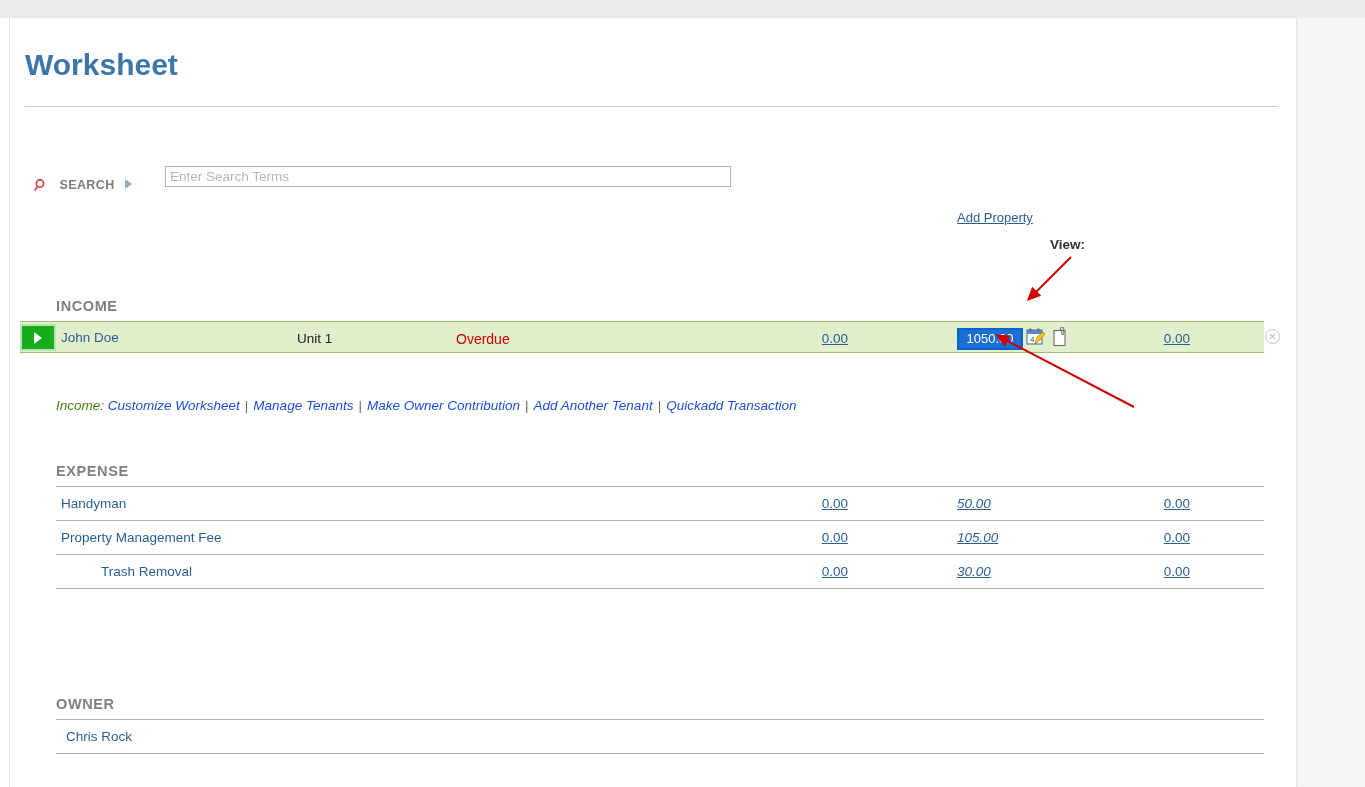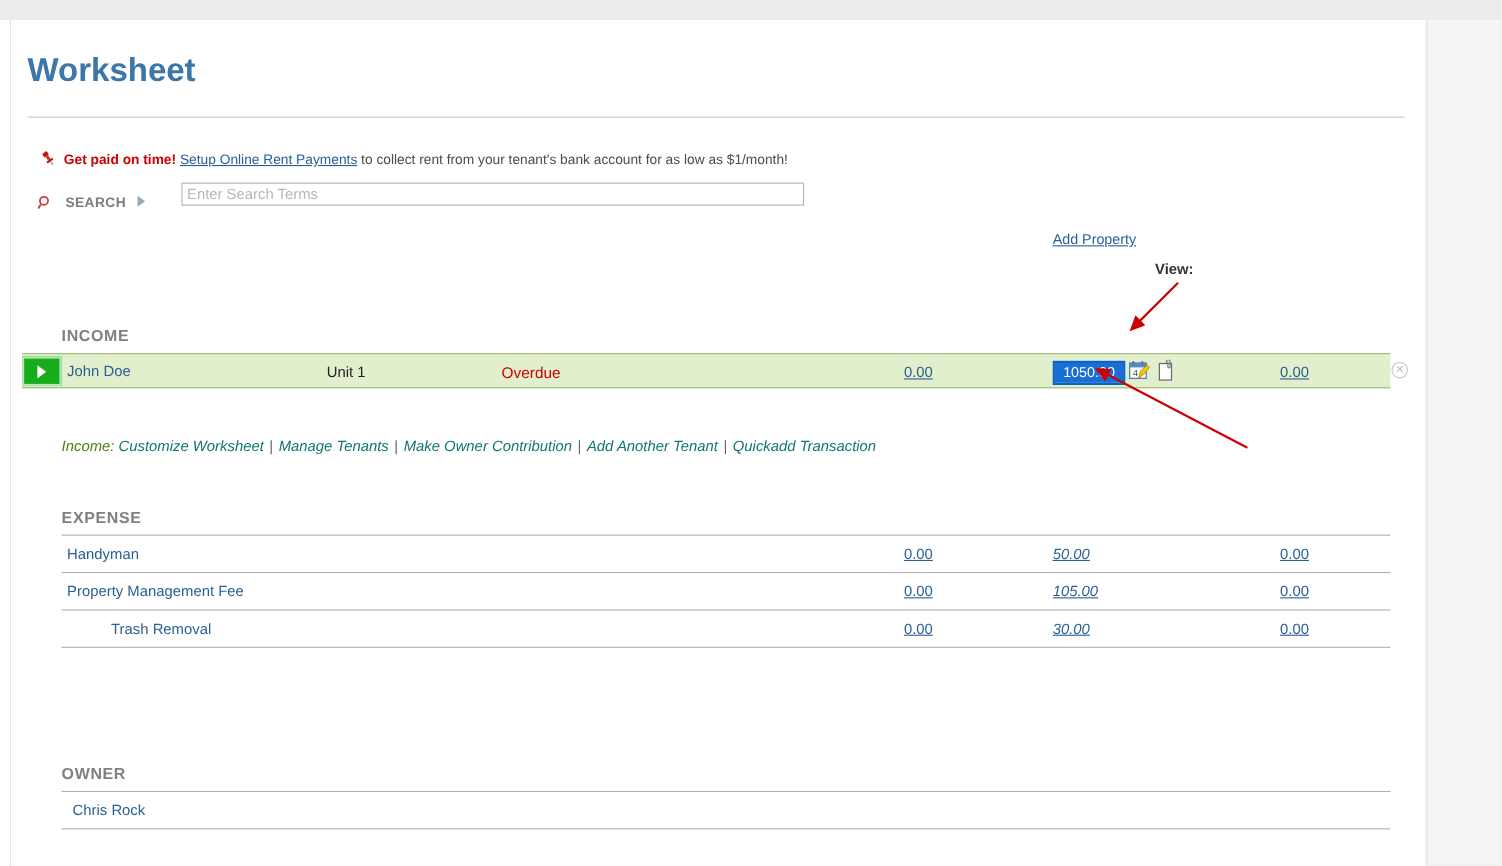--- a/index.html
+++ b/index.html
@@ -192,21 +192,21 @@
     font-size: 10px; line-height: 13px; text-align: center;
     cursor: pointer; font-family: "Liberation Sans", sans-serif;
   }
 
   
   .links-line {
     position: absolute;
     font-size: 13.5px; font-style: italic; color: #333; white-space: nowrap;
   }
   .links-line .lead { color: #4d7c0f; font-style: italic; }
-  .links-line a { color: #0f766e; text-decoration: none; cursor:pointer;}
+  .links-line a { color: #1d4ed8; text-decoration: none; cursor:pointer;}
   .links-line .sep { color: #666; padding: 0 5px; font-style: normal;}
 
   
   .exp-rule {
     position: absolute; left: 46px; width: 1208px; height: 1px; background: #b0b0b0;
   }
   .exp-name {
     position: absolute; left: 51px;
     font-size: 13.5px; color: #2a5f96; cursor: pointer;
   }
@@ -228,34 +228,20 @@
 <div id="screen">
   <div class="top-strip"></div>
   <div class="right-panel"></div>
 
   <div class="page">
   <div class="page-inner">
 
     <div class="title">Worksheet</div>
     <div class="title-rule"></div>
 
-    <div class="promo">
-      <span class="pin-icon">
-        <svg width="16" height="16" viewBox="0 0 16 16">
-          <g transform="rotate(-35 8 8)">
-            <rect x="5.5" y="1.5" width="5" height="4" rx="1" fill="#cc1111"></rect>
-            <rect x="6.6" y="5.5" width="2.8" height="4.2" fill="#e03030"></rect>
-            <rect x="4.6" y="9.4" width="6.8" height="2" rx="1" fill="#cc1111"></rect>
-            <rect x="7.6" y="11.2" width="0.9" height="4" fill="#8a8a8a"></rect>
-          </g>
-        </svg>
-      </span><b>Get paid on time!</b>
-      <a href="#">Setup Online Rent Payments</a>
-      <span>to collect rent from your tenant's bank account for as low as $1/month!</span>
-    </div>
 
     <div class="search-row">
       <span class="search-mag">
         <svg width="15" height="15" viewBox="0 0 15 15">
           <circle cx="6" cy="5.6" r="3.7" fill="none" stroke="#d53a3a" stroke-width="1.6"></circle>
           <line x1="3.2" y1="8.6" x2="0.8" y2="12.6" stroke="#d53a3a" stroke-width="1.8"></line>
         </svg>
       </span>
       <span class="search-label">SEARCH</span>
       <span class="search-caret"></span>

